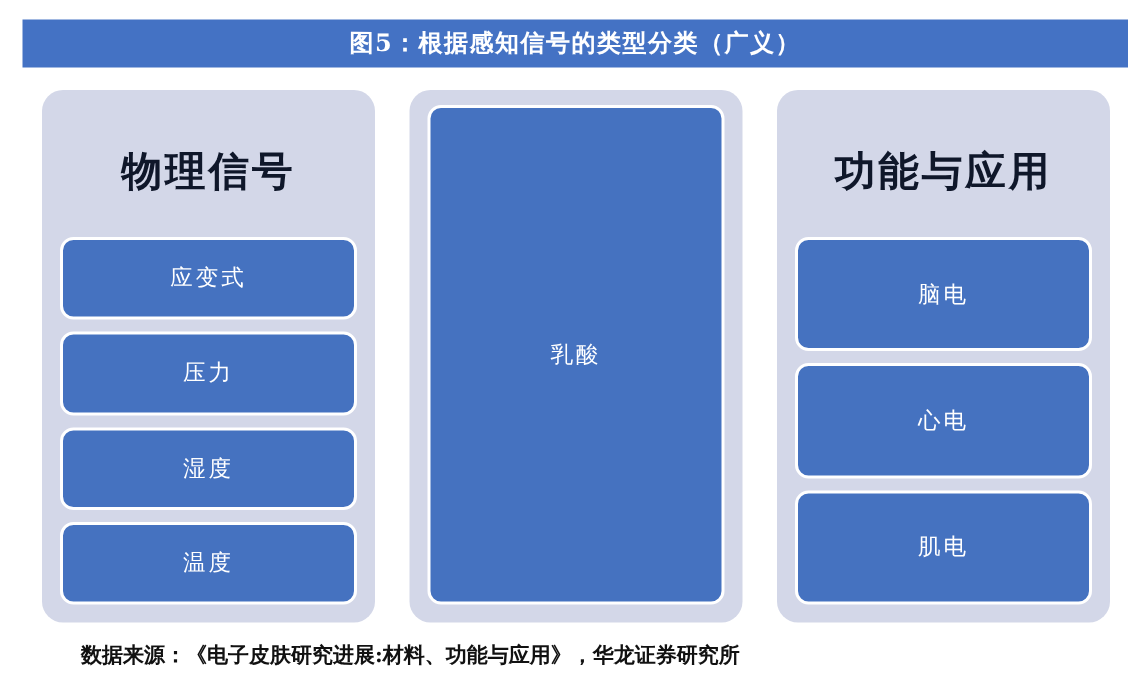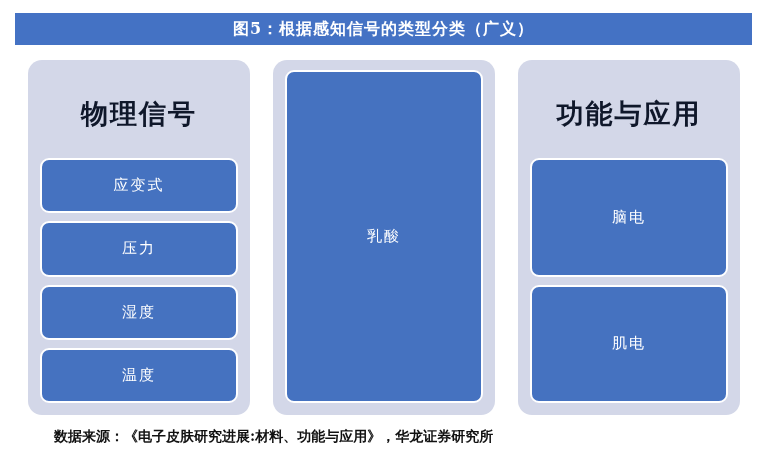--- a/index.html
+++ b/index.html
@@ -172,20 +172,23 @@
 
     <div class="category-panel">
       <div class="panel-header">
         <span class="panel-header-text">功能与应用</span>
       </div>
       <div class="panel-items">
         <div class="signal-box">
           <span class="signal-box-text">脑电</span>
         </div>
         <div class="signal-box">
+          <span class="signal-box-text">心电</span>
+        </div>
+        <div class="signal-box">
           <span class="signal-box-text">肌电</span>
         </div>
       </div>
     </div>
 
   </div>
 
   <div class="footer-source">
     <span class="footer-source-text">数据来源：《电子皮肤研究进展:材料、功能与应用》，华龙证券研究所</span>
   </div>

